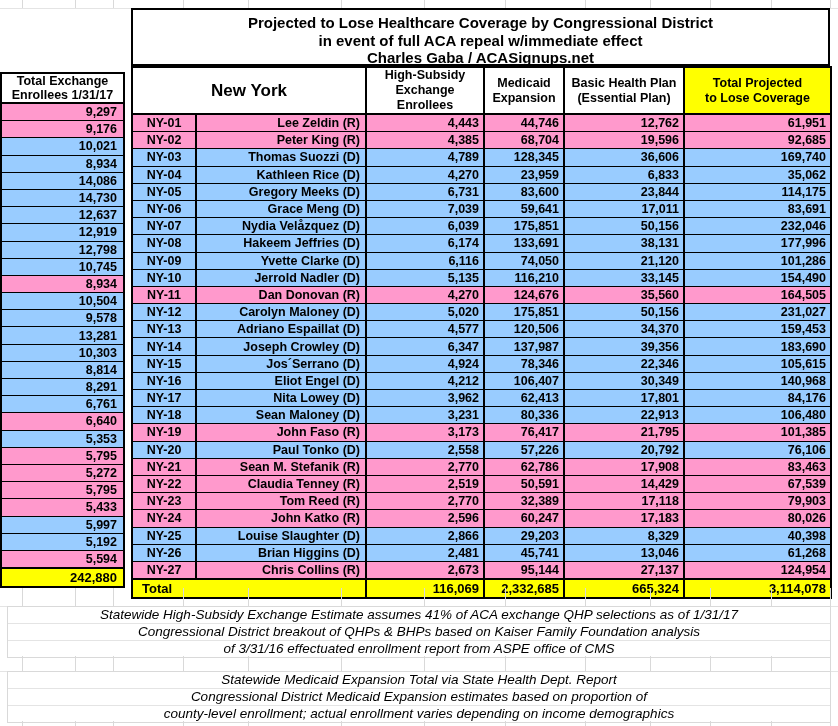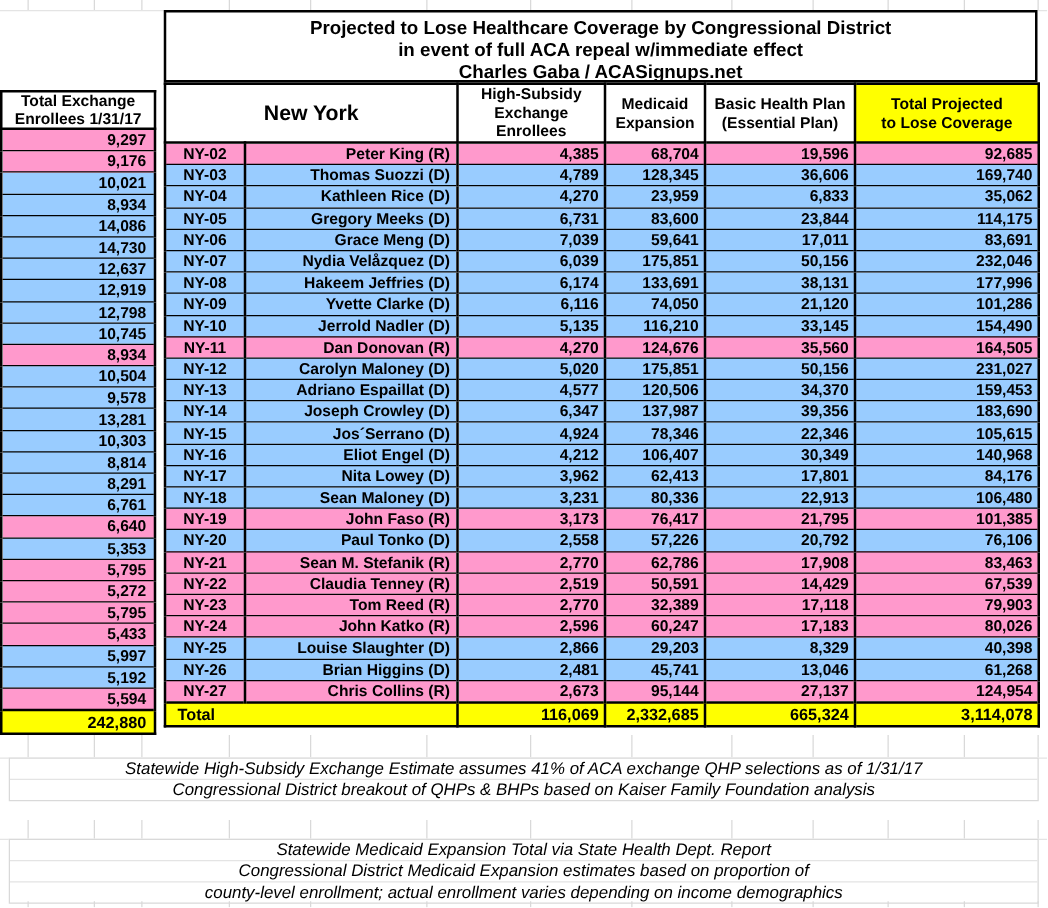--- a/index.html
+++ b/index.html
@@ -225,20 +225,28 @@
           <div>(Essential Plan)</div>
         </th>
         <th class="yellow">
           <div>Total Projected</div>
           <div>to Lose Coverage</div>
         </th>
       </tr>
     </thead>
     <tbody>
 
+        <tr class="r">
+          <td class="dist">NY-01</td>
+          <td class="name">Lee Zeldin (R)</td>
+          <td class="num">4,443</td>
+          <td class="num">44,746</td>
+          <td class="num">12,762</td>
+          <td class="num">61,951</td>
+        </tr>
 
         <tr class="r">
           <td class="dist">NY-02</td>
           <td class="name">Peter King (R)</td>
           <td class="num">4,385</td>
           <td class="num">68,704</td>
           <td class="num">19,596</td>
           <td class="num">92,685</td>
         </tr>
 
@@ -476,20 +484,21 @@
         <td class="num">3,114,078</td>
       </tr>
     </tfoot>
   </table>
 
   <div class="gridstrip strip-1"></div>
 
   <div class="fblock fb1">
     <div class="fline">Statewide High-Subsidy Exchange Estimate assumes 41% of ACA exchange QHP selections as of 1/31/17</div>
     <div class="fline">Congressional District breakout of QHPs &amp; BHPs based on Kaiser Family Foundation analysis</div>
+    <div class="fline">of 3/31/16 effectuated enrollment report from ASPE office of CMS</div>
   </div>
 
   <div class="gridstrip strip-2"></div>
 
   <div class="fblock fb2">
     <div class="fline">Statewide Medicaid Expansion Total via State Health Dept. Report</div>
     <div class="fline">Congressional District Medicaid Expansion estimates based on proportion of</div>
     <div class="fline">county-level enrollment; actual enrollment varies depending on income demographics</div>
   </div>
 

